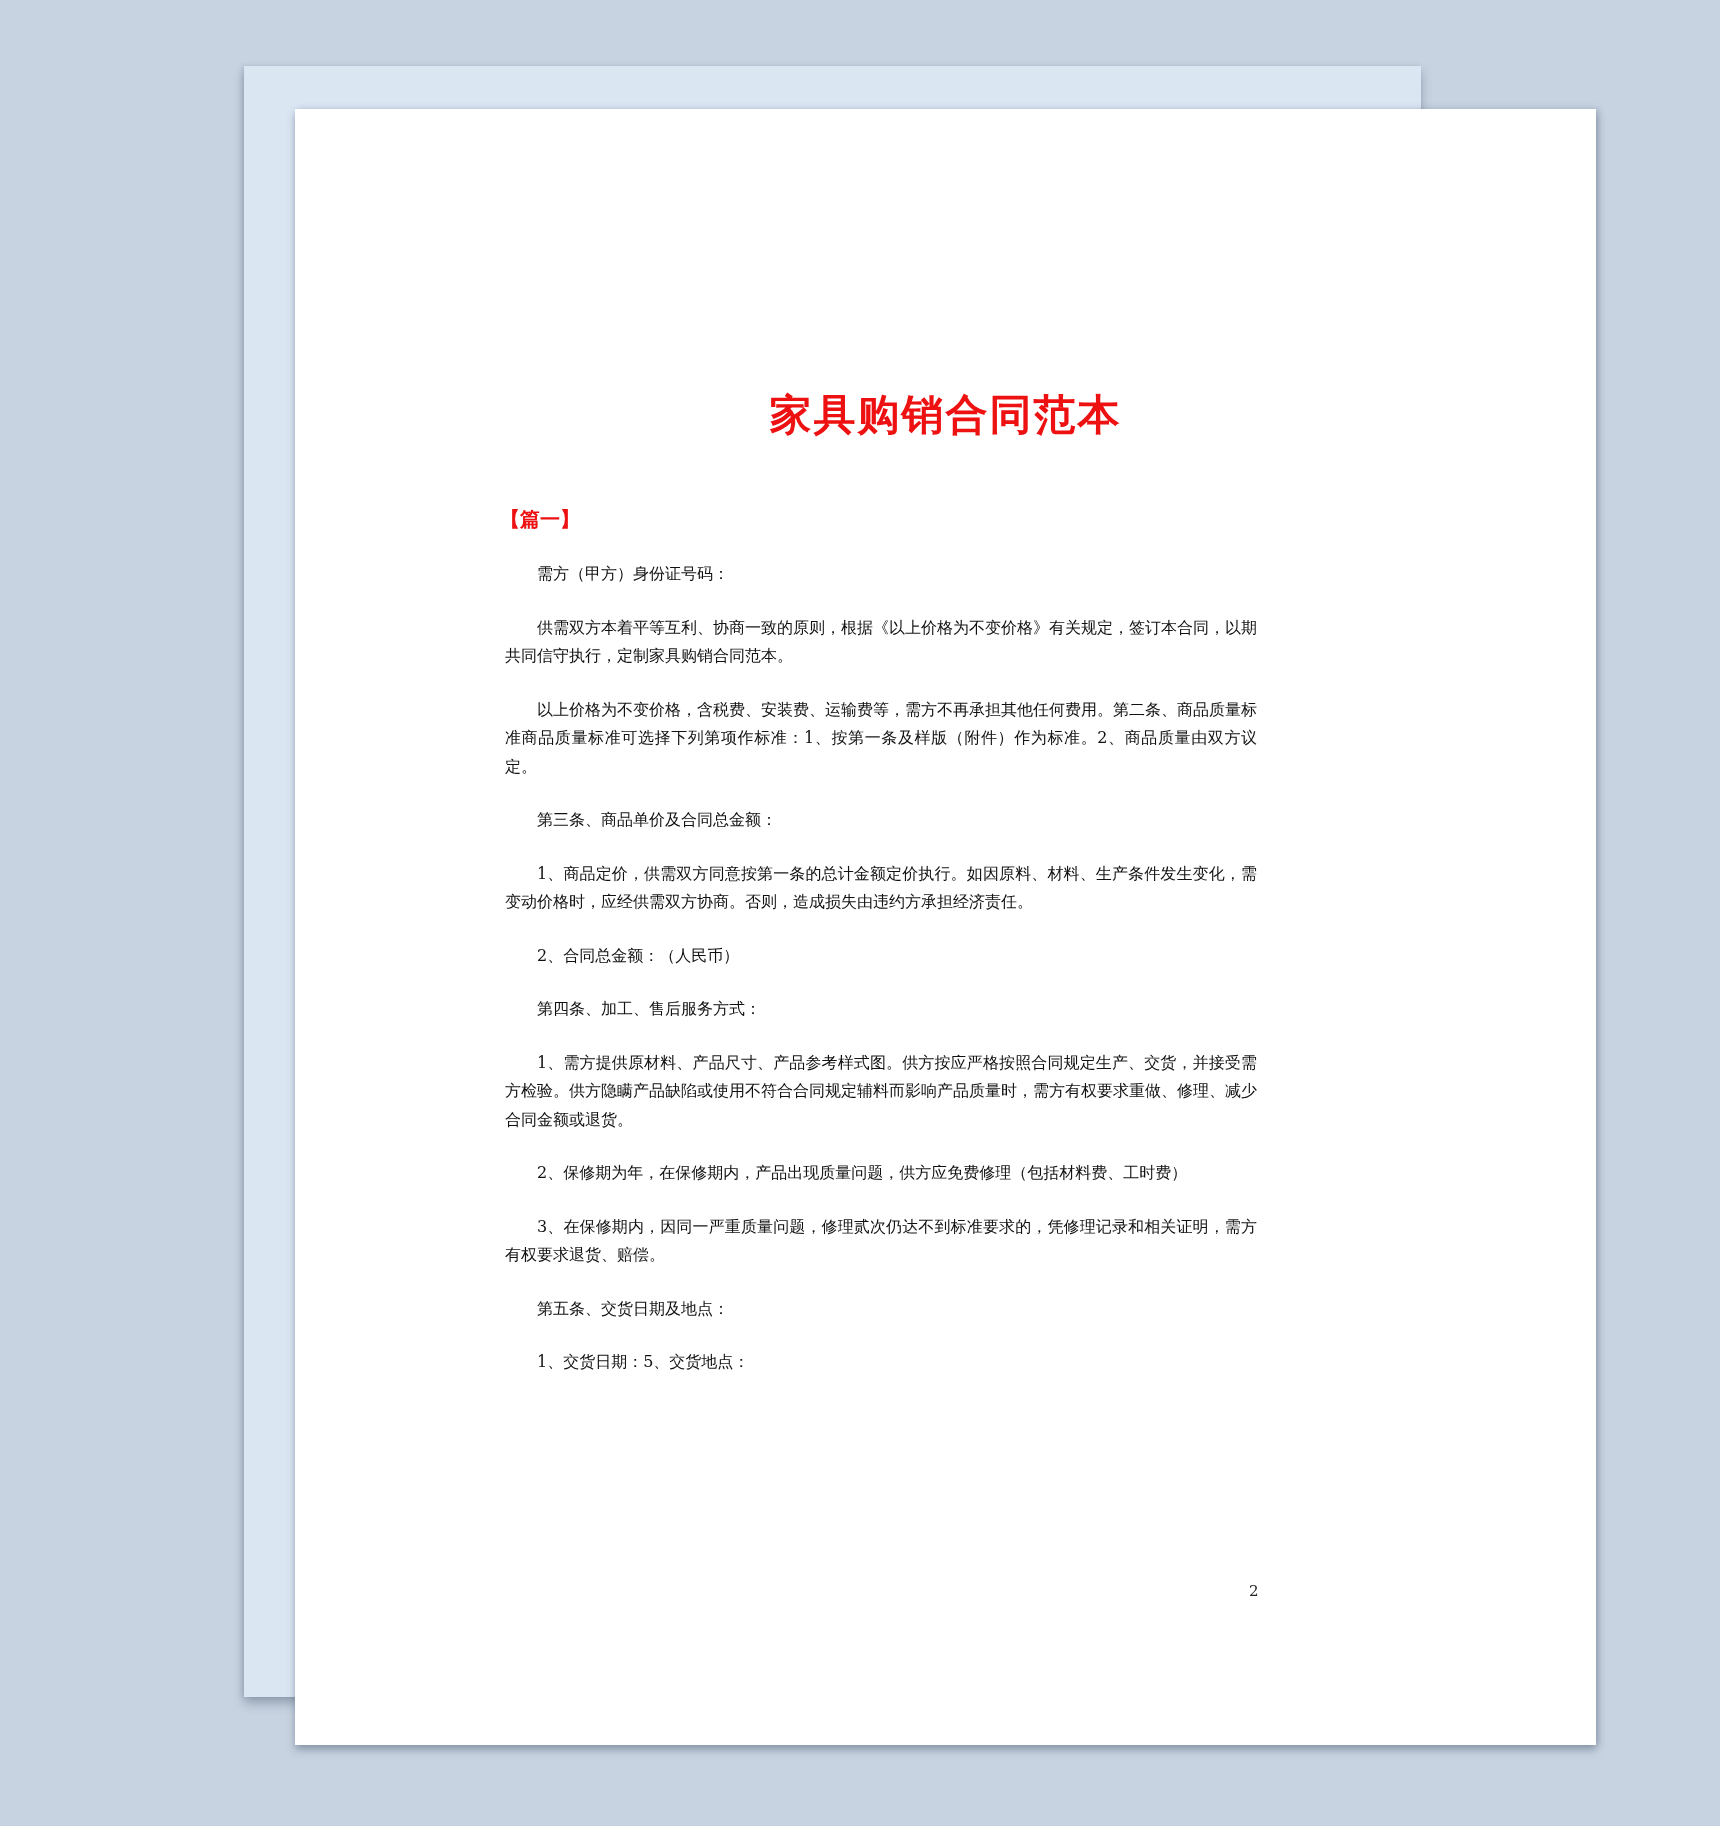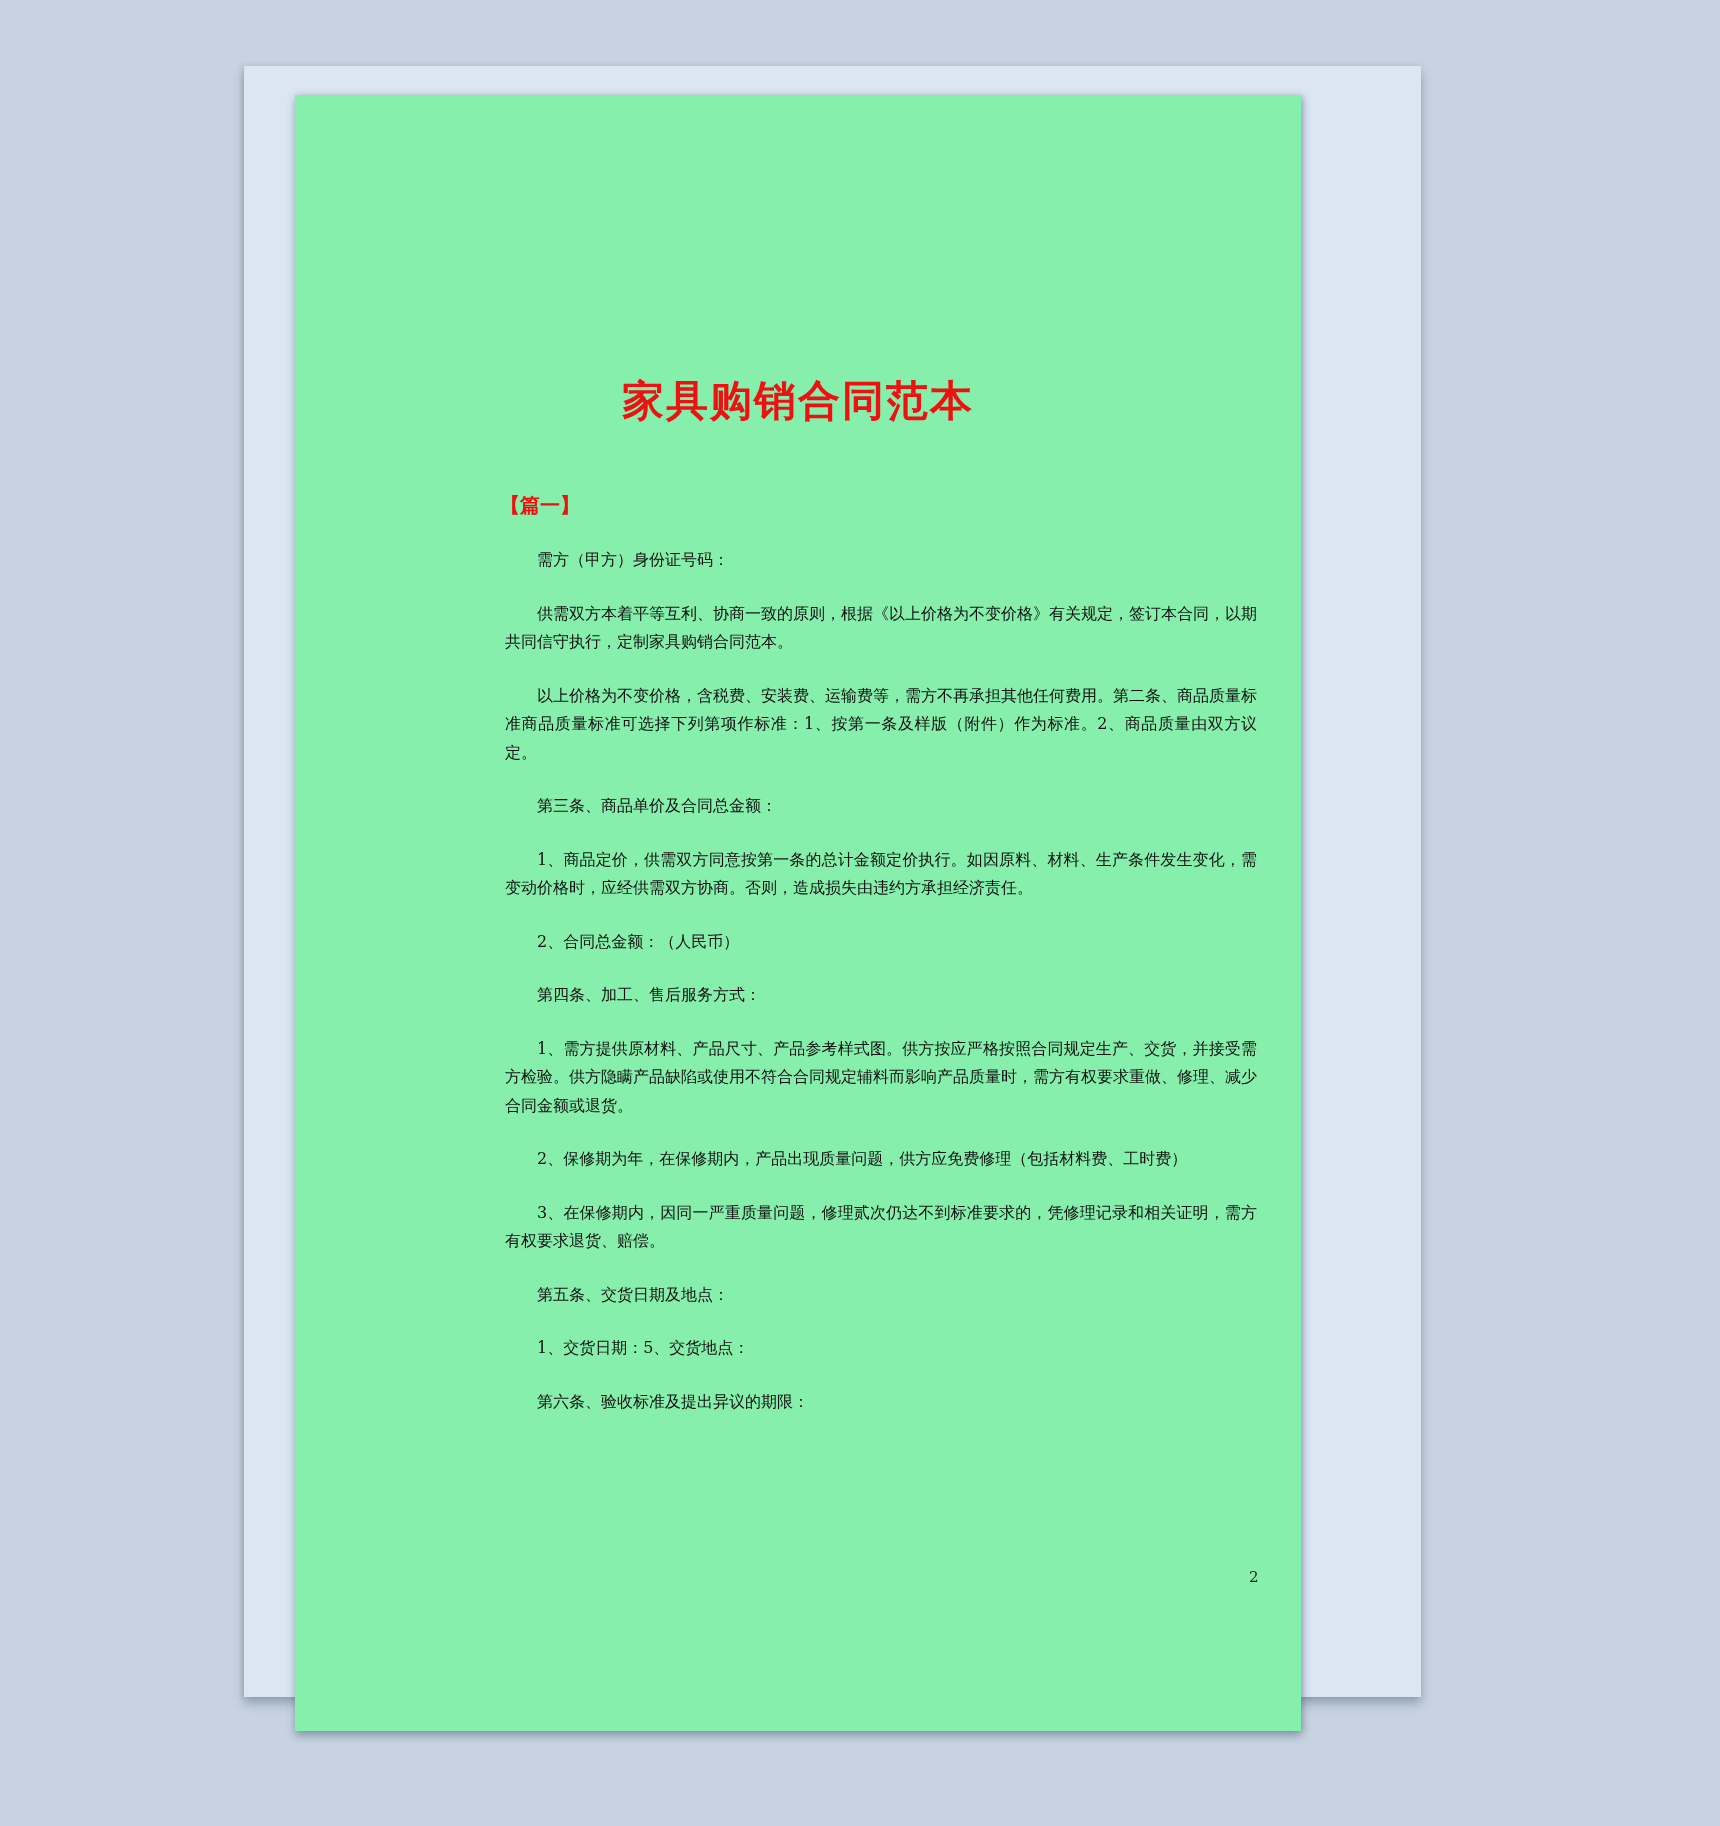--- a/index.html
+++ b/index.html
@@ -19,24 +19,24 @@
       left: 244px;
       top: 66px;
       width: 1177px;
       height: 1631px;
       background: #dbe6f3;
       box-shadow: 0 6px 10px rgba(80, 95, 115, 0.45), -2px 0 4px rgba(80,95,115,0.15);
     }
     .front-page {
       position: absolute;
       left: 295px;
-      top: 95px;
-      width: 1006px;
+      top: 109px;
+      width: 1301px;
       height: 1636px;
-      background: #86efac;
+      background: #ffffff;
       box-shadow: 0 5px 8px rgba(80, 95, 115, 0.45), 3px 0 6px rgba(80,95,115,0.25);
     }
     .doc-title {
       position: absolute;
       left: 0;
       right: 0;
       top: 278px;
       text-align: center;
       color: #ee1111;
       font-family: "DejaVu Sans", "Liberation Sans", sans-serif;
@@ -92,17 +92,16 @@
     <p>以上价格为不变价格，含税费、安装费、运输费等，需方不再承担其他任何费用。第二条、商品质量标准商品质量标准可选择下列第项作标准：1、按第一条及样版（附件）作为标准。2、商品质量由双方议定。</p>
     <p>第三条、商品单价及合同总金额：</p>
     <p>1、商品定价，供需双方同意按第一条的总计金额定价执行。如因原料、材料、生产条件发生变化，需变动价格时，应经供需双方协商。否则，造成损失由违约方承担经济责任。</p>
     <p>2、合同总金额：（人民币）</p>
     <p>第四条、加工、售后服务方式：</p>
     <p>1、需方提供原材料、产品尺寸、产品参考样式图。供方按应严格按照合同规定生产、交货，并接受需方检验。供方隐瞒产品缺陷或使用不符合合同规定辅料而影响产品质量时，需方有权要求重做、修理、减少合同金额或退货。</p>
     <p>2、保修期为年，在保修期内，产品出现质量问题，供方应免费修理（包括材料费、工时费）</p>
     <p>3、在保修期内，因同一严重质量问题，修理贰次仍达不到标准要求的，凭修理记录和相关证明，需方有权要求退货、赔偿。</p>
     <p>第五条、交货日期及地点：</p>
     <p>1、交货日期：5、交货地点：</p>
-    <p>第六条、验收标准及提出异议的期限：</p>
   </div>
 
   <div class="page-number">2</div>
 </div>
 
 </body></html>

